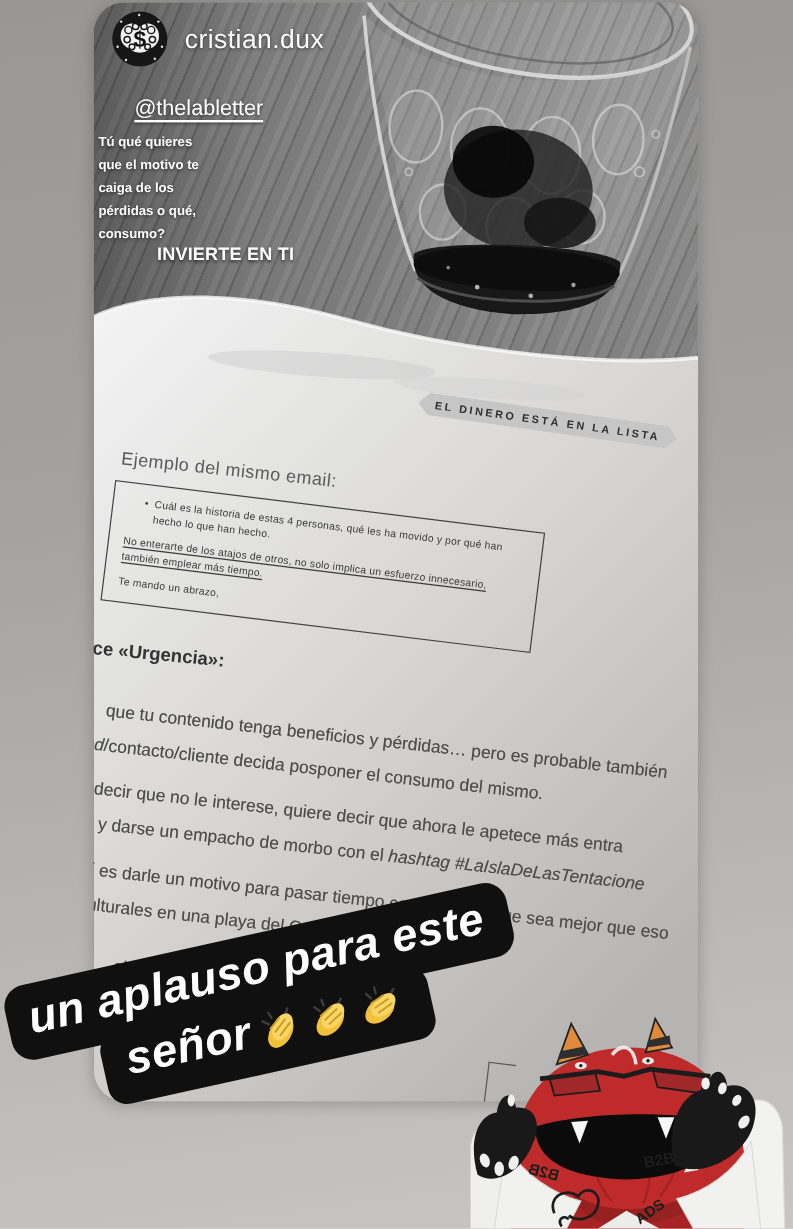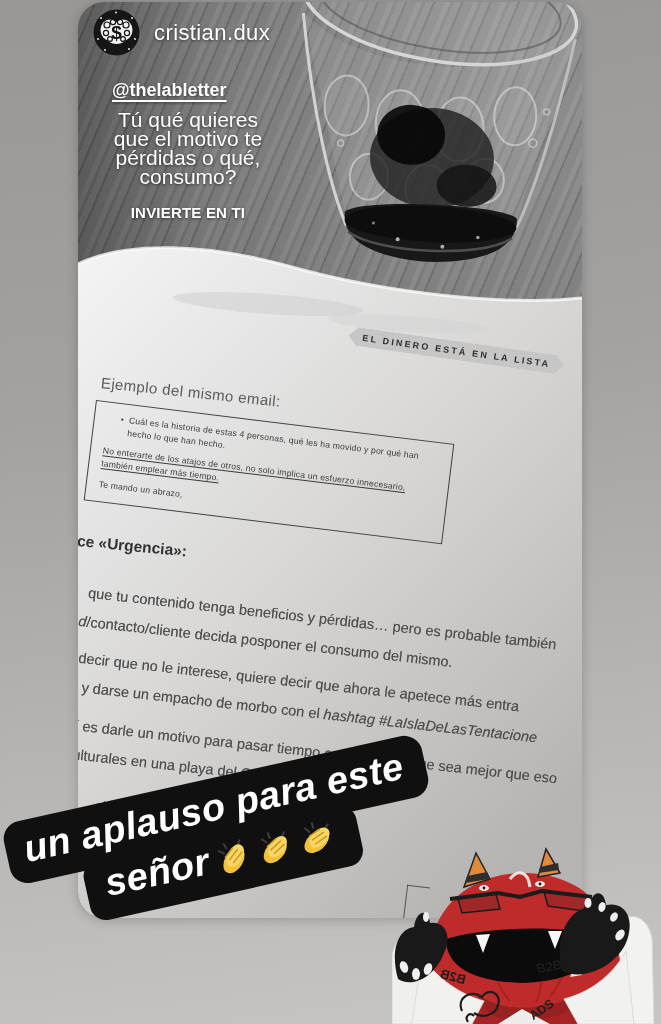--- a/index.html
+++ b/index.html
@@ -18,25 +18,25 @@
       radial-gradient(130% 80% at 88% 6%,rgba(255,255,255,.10),rgba(0,0,0,.16) 75%),
       repeating-linear-gradient(113deg,#8e8e8e 0 5px,#7c7c7c 5px 8px,#898989 8px 15px,#6f6f6f 15px 17px,#838383 17px 26px);
     box-shadow:0 2px 12px rgba(0,0,0,.20);
   }
 
   
   .hdr{left:15px;top:7px;display:flex;align-items:center;gap:14px;z-index:4;}
   .avatar{width:47px;height:47px;border-radius:50%;display:block;}
   .uname{color:#fff;font-size:22px;font-weight:500;letter-spacing:.4px;
     text-shadow:0 1px 3px rgba(0,0,0,.55);}
-  .mention{left:34px;top:78px;color:#fff;font-size:18px;font-weight:700;z-index:4;
+  .mention{left:34px;top:78px;color:#fff;font-size:18px;font-weight:400;z-index:4;
     text-decoration:underline;text-underline-offset:4px;text-decoration-thickness:2px;
     text-shadow:0 1px 3px rgba(0,0,0,.55);}
-  .caption{left:4px;top:108px;width:212px;text-align:center;color:#fff;
-    font-size:21px;font-weight:400;line-height:19px;z-index:4;
+  .caption{left:4px;top:108px;width:212px;color:#fff;
+    font-size:11px;font-weight:700;line-height:19px;z-index:4;
     text-shadow:0 1px 3px rgba(0,0,0,.6);}
   .emphasis{left:-6px;top:202px;width:232px;text-align:center;color:#fff;
     font-size:15px;font-weight:800;line-height:18px;z-index:4;letter-spacing:.2px;
     text-shadow:0 1px 3px rgba(0,0,0,.6);}
 
   
   .pageSvg{left:0;top:0;z-index:2;}
   .docitem{z-index:3;color:#474747;}
 
   .ribbon{
@@ -159,20 +159,21 @@
       </g>
     </svg>
     <span class="uname">cristian.dux</span>
   </div>
 
   <div class="abs mention">@thelabletter</div>
 
   <div class="abs caption">
     <div>Tú qué quieres</div>
     <div>que el motivo te</div>
+    <div>caiga de los</div>
     <div>pérdidas o qué,</div>
     <div>consumo?</div>
   </div>
 
   <div class="abs emphasis">
     <div>INVIERTE EN TI</div>
   </div>
 
   <div class="abs docitem ribbon">EL DINERO ESTÁ EN LA LISTA</div>
   <div class="abs docitem example">Ejemplo del mismo email:</div>

